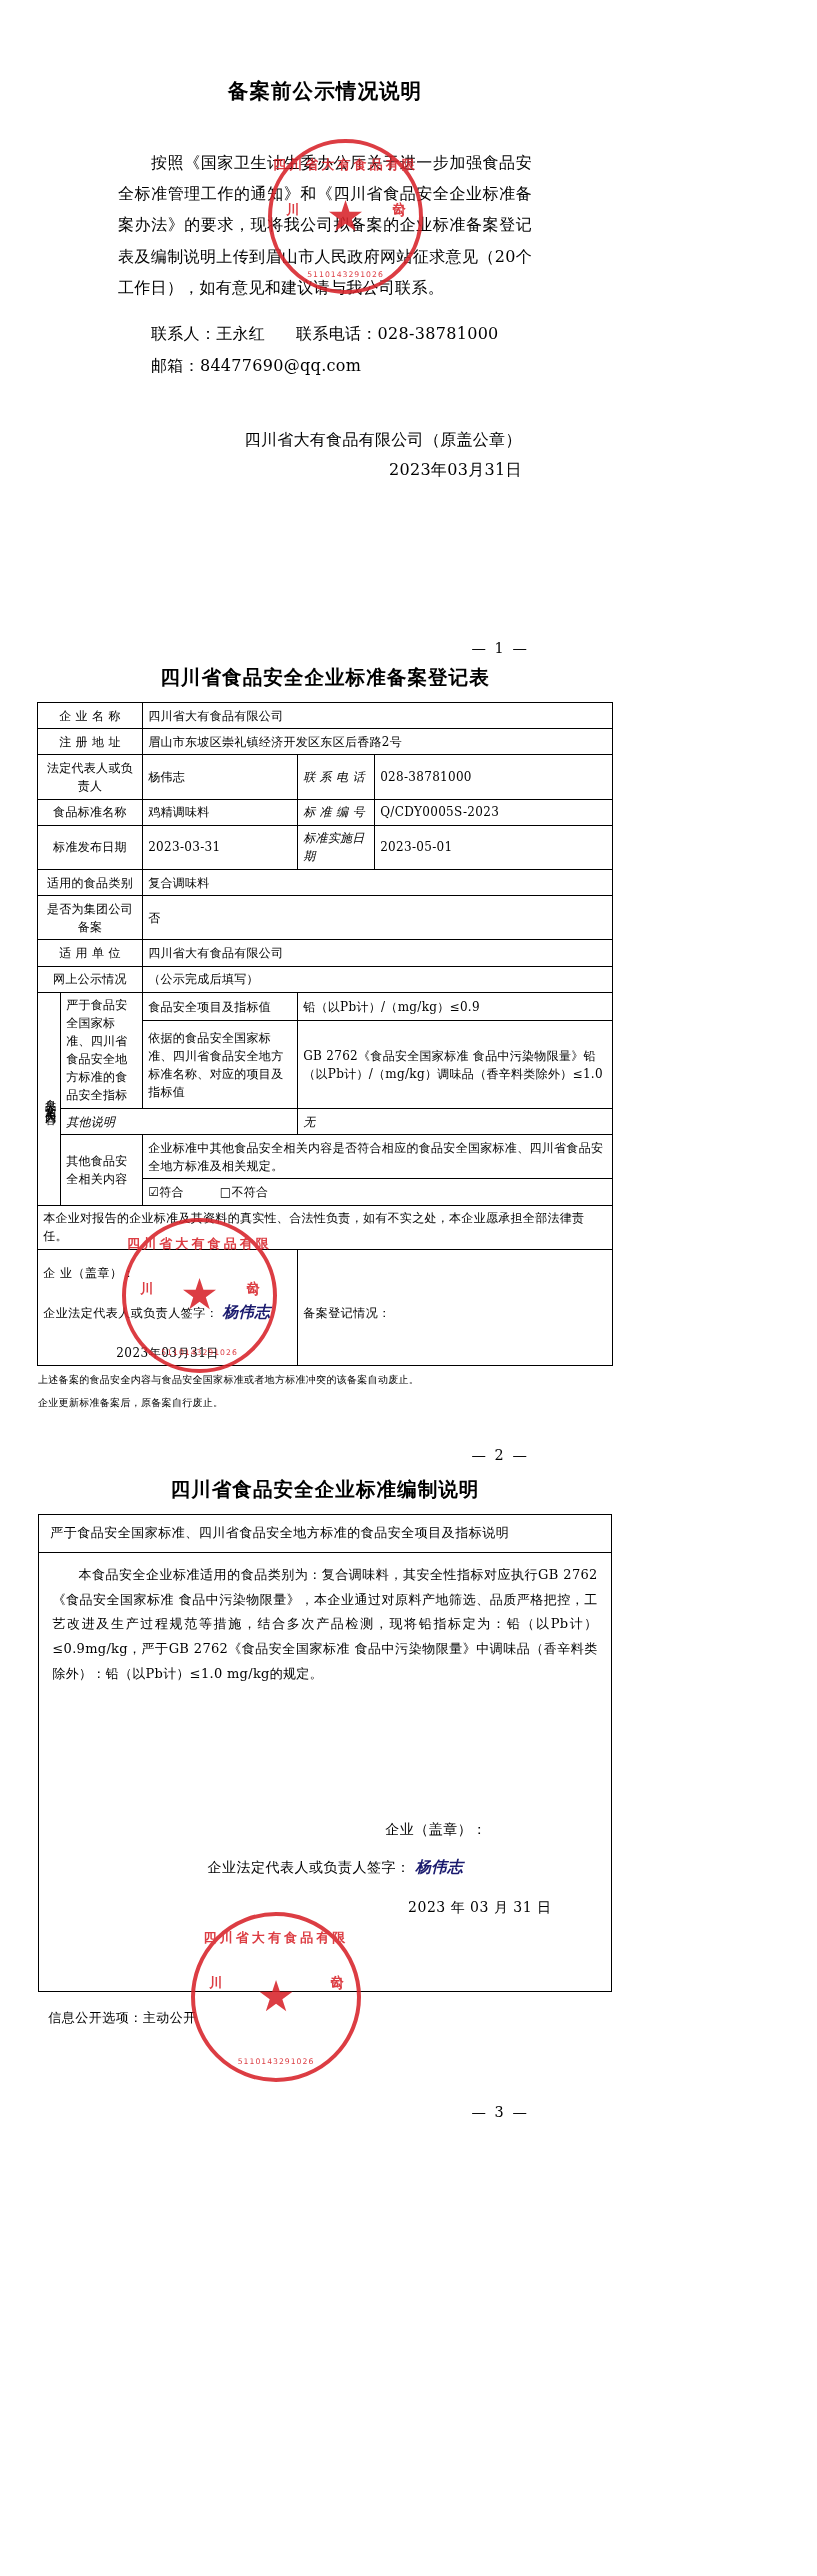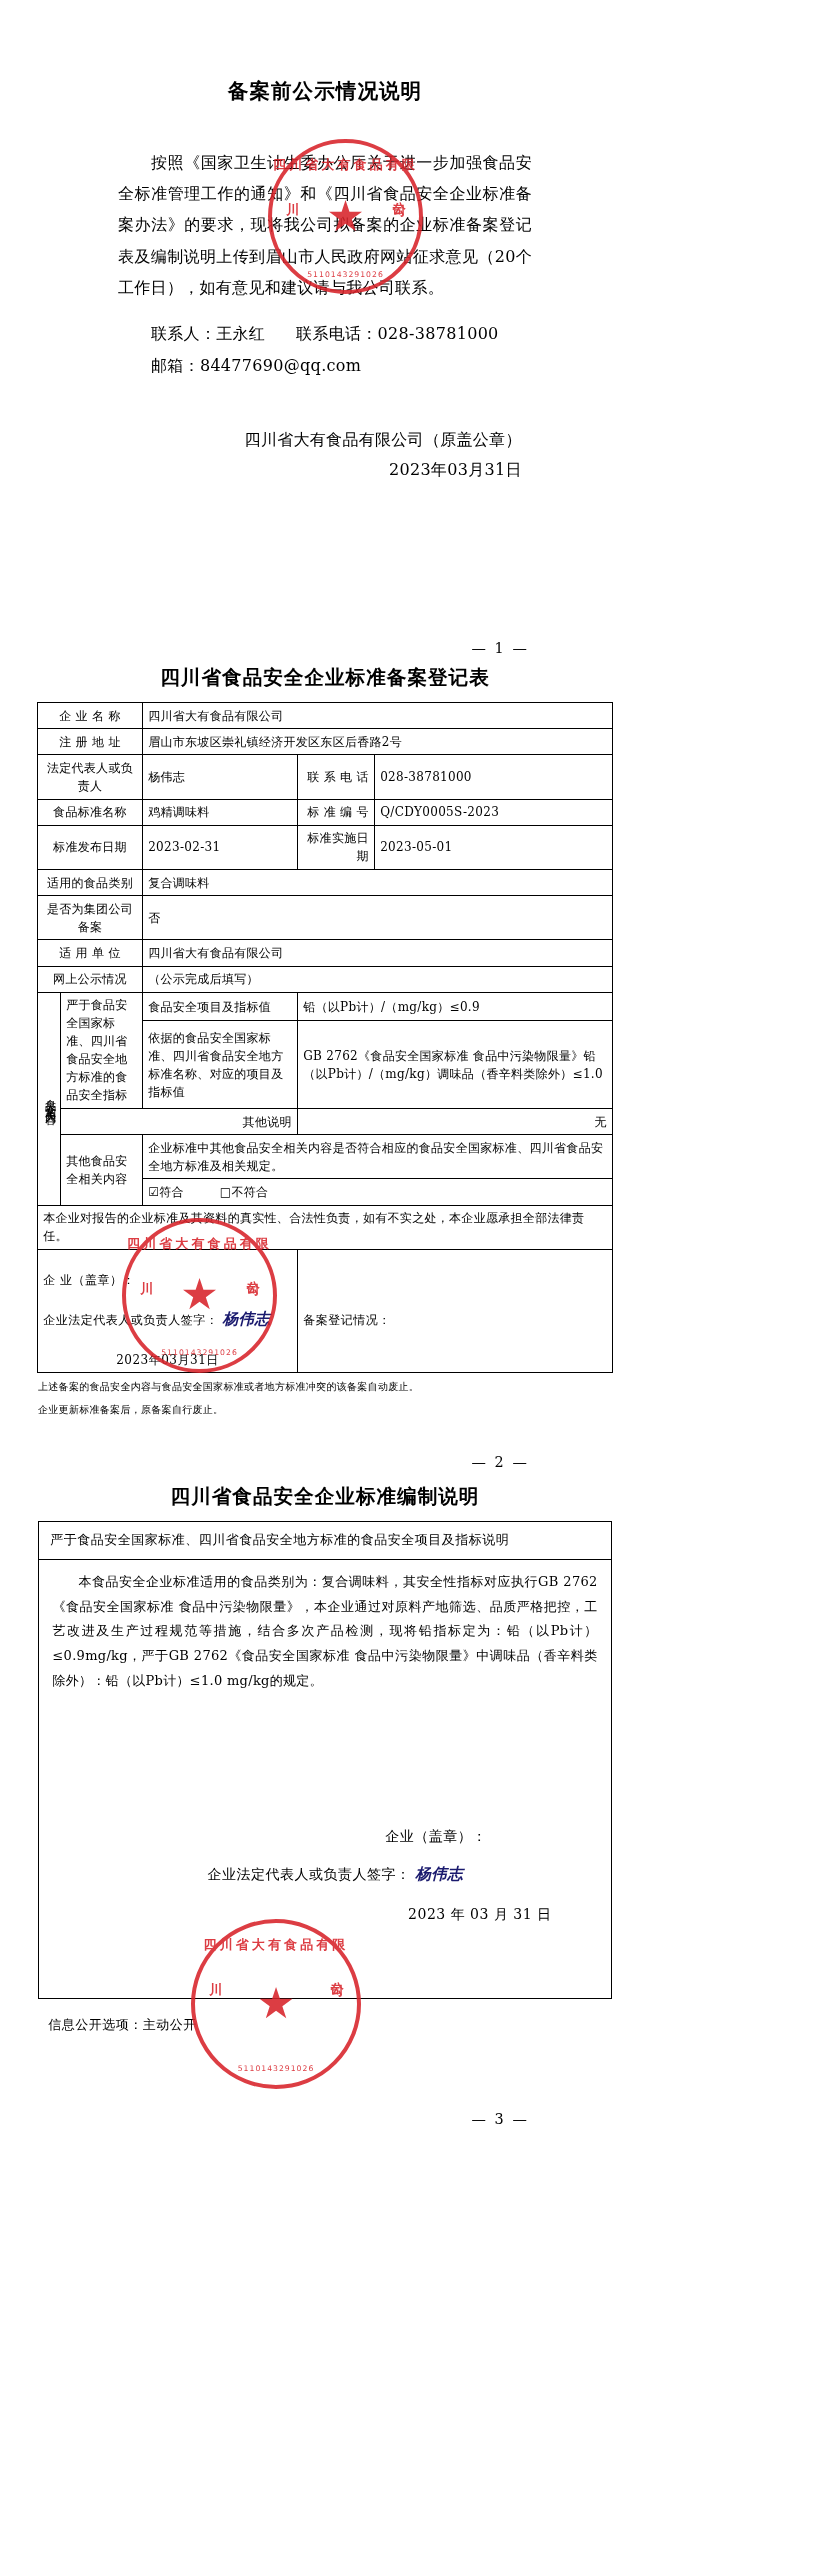--- a/index.html
+++ b/index.html
@@ -137,21 +137,21 @@
     letter-spacing: 0.3px;
   }
   td.lbl {
     text-align: center;
     width: 98px;
     letter-spacing: 4.1px;
     margin-top: 24px;
   }
   td.lbl2 { text-align: center; width: 77px; letter-spacing: 2.1px; margin-top: 25px; }
   td.val { padding-left: 8.2px; }
-  td.ctr { text-align: right; }
+  td.ctr { text-align: left; font-style: italic; }
   .vert-label {
     width: 23px;
     text-align: center;
     padding: 2.1px 1px;
     letter-spacing: 0px;
   }
   .vert-inner {
     writing-mode: vertical-rl;
     text-orientation: upright;
     margin: 0 auto;
@@ -159,21 +159,21 @@
     letter-spacing: 2.1px;
     line-height: 1.2;
   }
   .checkline { font-size: 12px; letter-spacing: 0.5px; }
   .checkline .box { display: inline-block; margin-right: 36px; }
   .declare { font-size: 12px; line-height: 1.6; }
   .sign-cell { height: 87px; vertical-align: top; position: relative; }
   .sign-cell .l1, .sign-cell .l2, .sign-cell .l3 {
     font-size: 12px; letter-spacing: 0.5px;
   }
-  .sign-cell .l1 { margin-top: 18px; }
+  .sign-cell .l1 { margin-top: 11px; }
   .sign-cell .l2 { margin-top: 17.5px; }
   .sign-cell .l3 { margin-top: 20.6px; text-align: center; }
   .handwrite {
     font-family: "DejaVu Serif", "Liberation Serif", serif;
     color: #1a1a6e;
     font-size: 15.5px;
     font-style: italic;
     font-weight: bold;
   }
   .note {
@@ -310,21 +310,21 @@
         <td class="val">028-38781000</td>
       </tr>
       <tr>
         <td class="lbl2" colspan="2">食品标准名称</td>
         <td class="val">鸡精调味料</td>
         <td class="ctr">标 准 编 号</td>
         <td class="val">Q/CDY0005S-2023</td>
       </tr>
       <tr>
         <td class="lbl2" colspan="2">标准发布日期</td>
-        <td class="val">2023-02-31</td>
+        <td class="val">2023-03-31</td>
         <td class="ctr">标准实施日期</td>
         <td class="val">2023-05-01</td>
       </tr>
       <tr>
         <td class="lbl2" colspan="2">适用的食品类别</td>
         <td class="val" colspan="3">复合调味料</td>
       </tr>
       <tr>
         <td class="lbl2" colspan="2">是否为集团公司备案</td>
         <td class="val" colspan="3">否</td>

